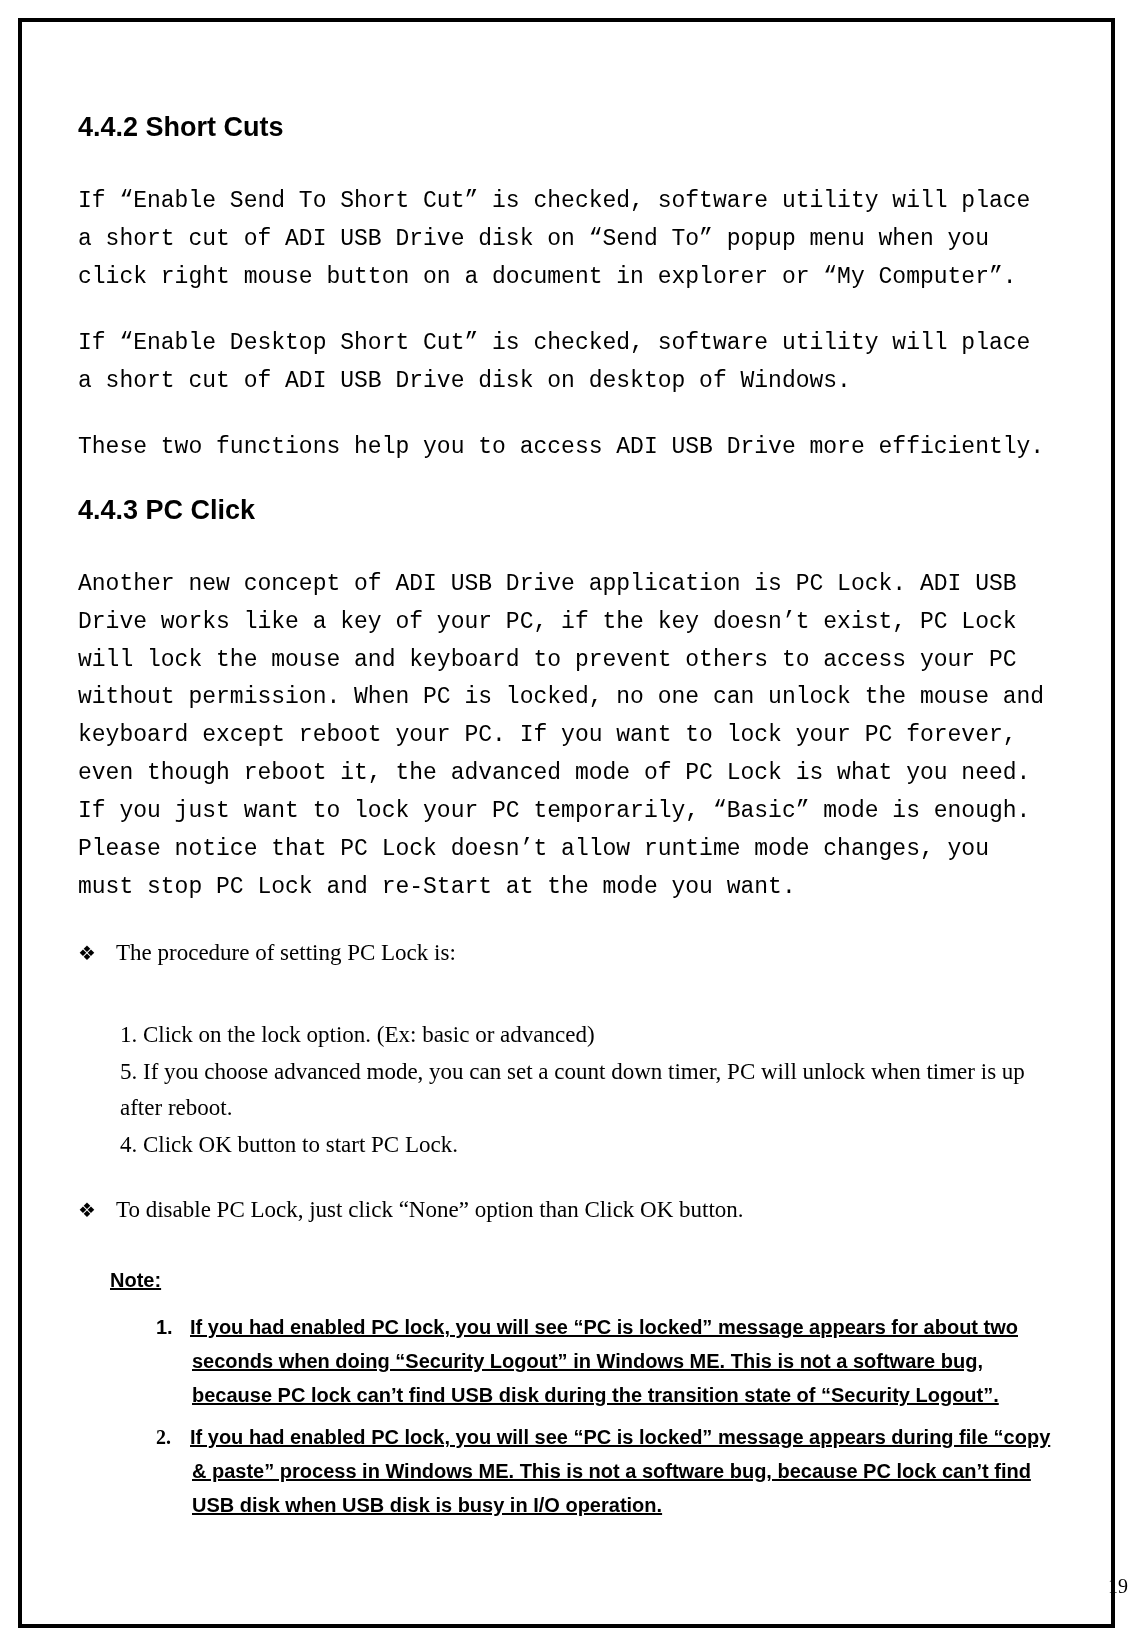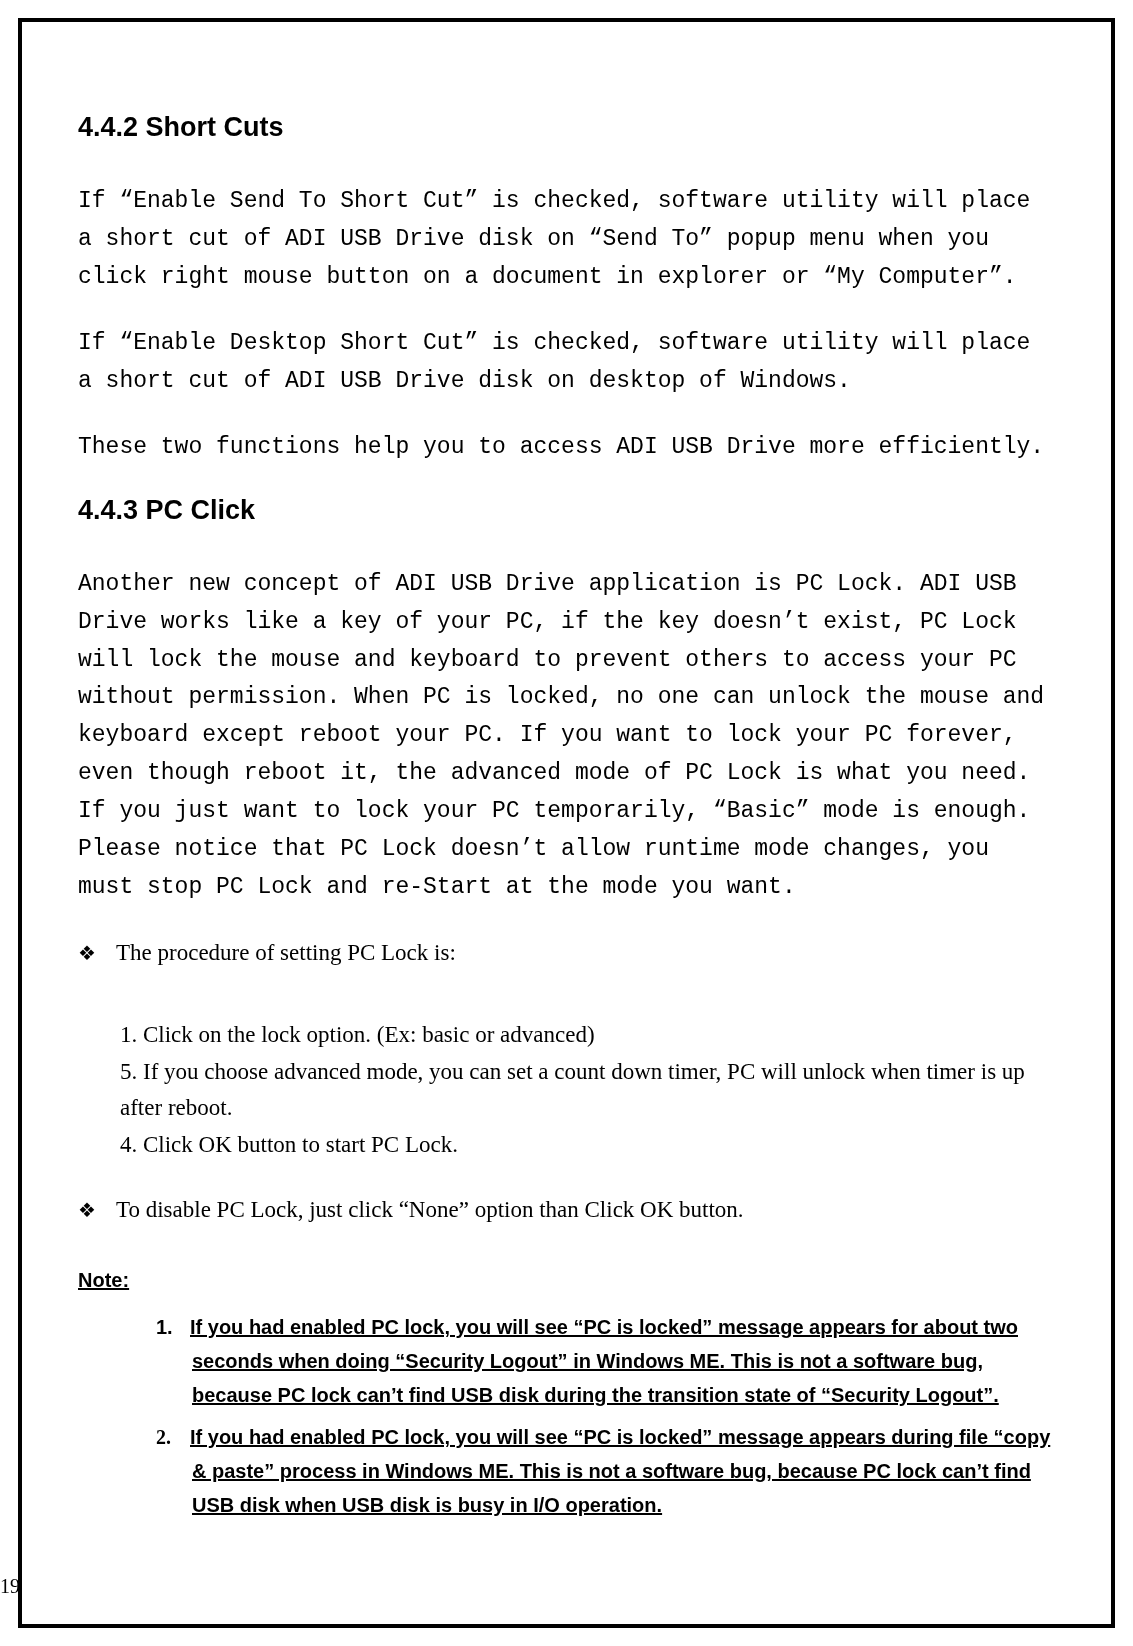--- a/index.html
+++ b/index.html
@@ -71,20 +71,21 @@
       font-size: 23px;
       line-height: 1.6;
     }
     .note-heading {
       font-family: Arial, Helvetica, sans-serif;
       font-weight: bold;
       font-size: 20px;
       text-decoration: underline;
       margin-top: 40px;
       margin-bottom: 18px;
+      margin-left: 32px;
     }
     .note-list {
       list-style: none;
       margin-left: 78px;
     }
     .note-list li {
       font-family: Arial, Helvetica, sans-serif;
       font-weight: bold;
       font-size: 20px;
       text-decoration: underline;
@@ -98,22 +99,22 @@
       display: inline-block;
       width: 34px;
       text-indent: 0;
     }
     .note-list .num1 { font-family: Arial, Helvetica, sans-serif; }
     .note-list .num2 { font-family: "Times New Roman", Times, serif; }
     .page-number {
       position: absolute;
       bottom: 48px;
       left: 0;
-      right: 12px;
-      text-align: left;
+      right: 5px;
+      text-align: right;
       font-family: "Times New Roman", Times, serif;
       font-size: 20px;
     }
   </style>
 </head>
 <body>
 
 <div class="page-border"></div>
 
 <div class="content">

